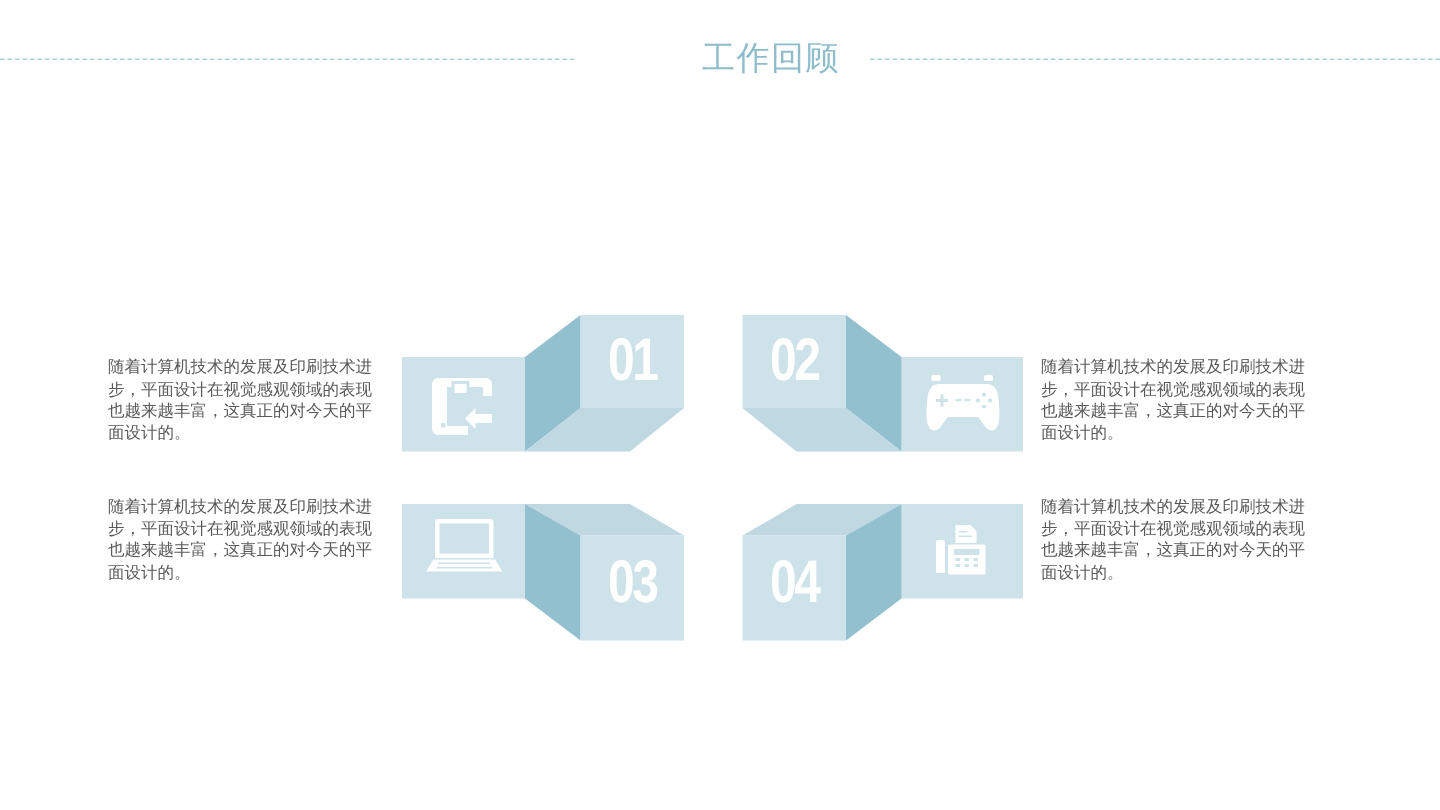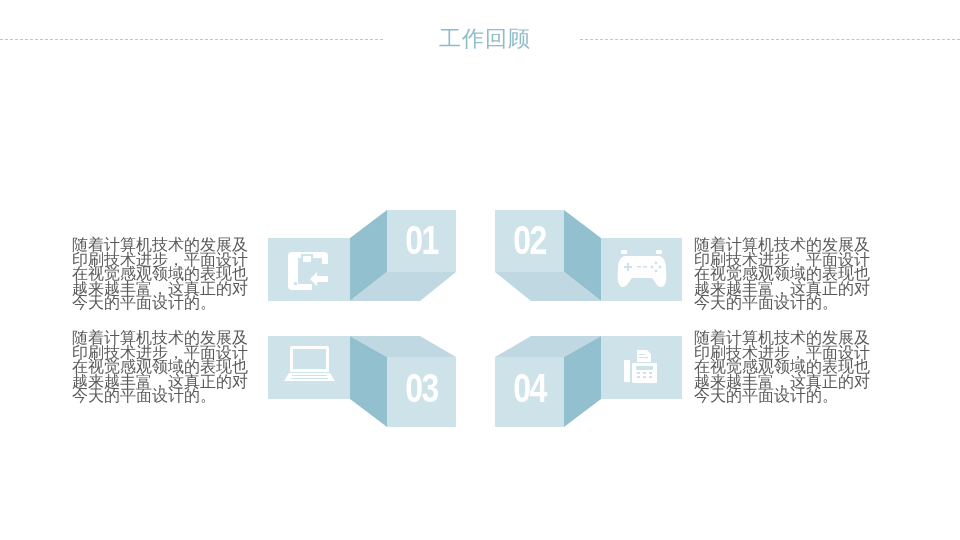--- a/index.html
+++ b/index.html
@@ -1,20 +1,20 @@
 <!DOCTYPE html>
 <html><head>
 <meta charset="utf-8">
 <style>
   html, body { margin:0; padding:0; }
   body { width:960px; height:540px; position:relative; overflow:hidden; background:#ffffff; font-family:"DejaVu Sans", "Liberation Sans", sans-serif; }
   .dash { position:absolute; top:39px; height:0; border-top:1px dashed #a9cfd6; }
-  .title { position:absolute; top:24px; left:410px; width:150px; text-align:center; font-size:22px; color:#8fbccb; letter-spacing:1px; }
+  .title { position:absolute; top:24px; left:410px; width:150px; text-align:right; font-size:22px; color:#8fbccb; letter-spacing:1px; }
   svg.art { position:absolute; left:0; top:0; }
-  .desc { position:absolute; width:184px; font-size:16px; line-height:14.5px; color:#595959; }
+  .desc { position:absolute; width:184px; font-size:11px; line-height:14.5px; color:#595959; }
   .num { position:absolute; width:69px; text-align:center; font-family:"Liberation Sans", sans-serif; font-weight:bold; font-size:40px; color:#ffffff; letter-spacing:-2px; transform:scaleX(0.8); }
 </style>
 </head>
 <body>
 
 <div class="dash" style="left:0; width:383px;"></div>
 <div class="dash" style="left:580px; width:380px;"></div>
 <div class="title">工作回顾</div>
 
 <svg class="art" width="960" height="540" viewBox="0 0 960 540">

